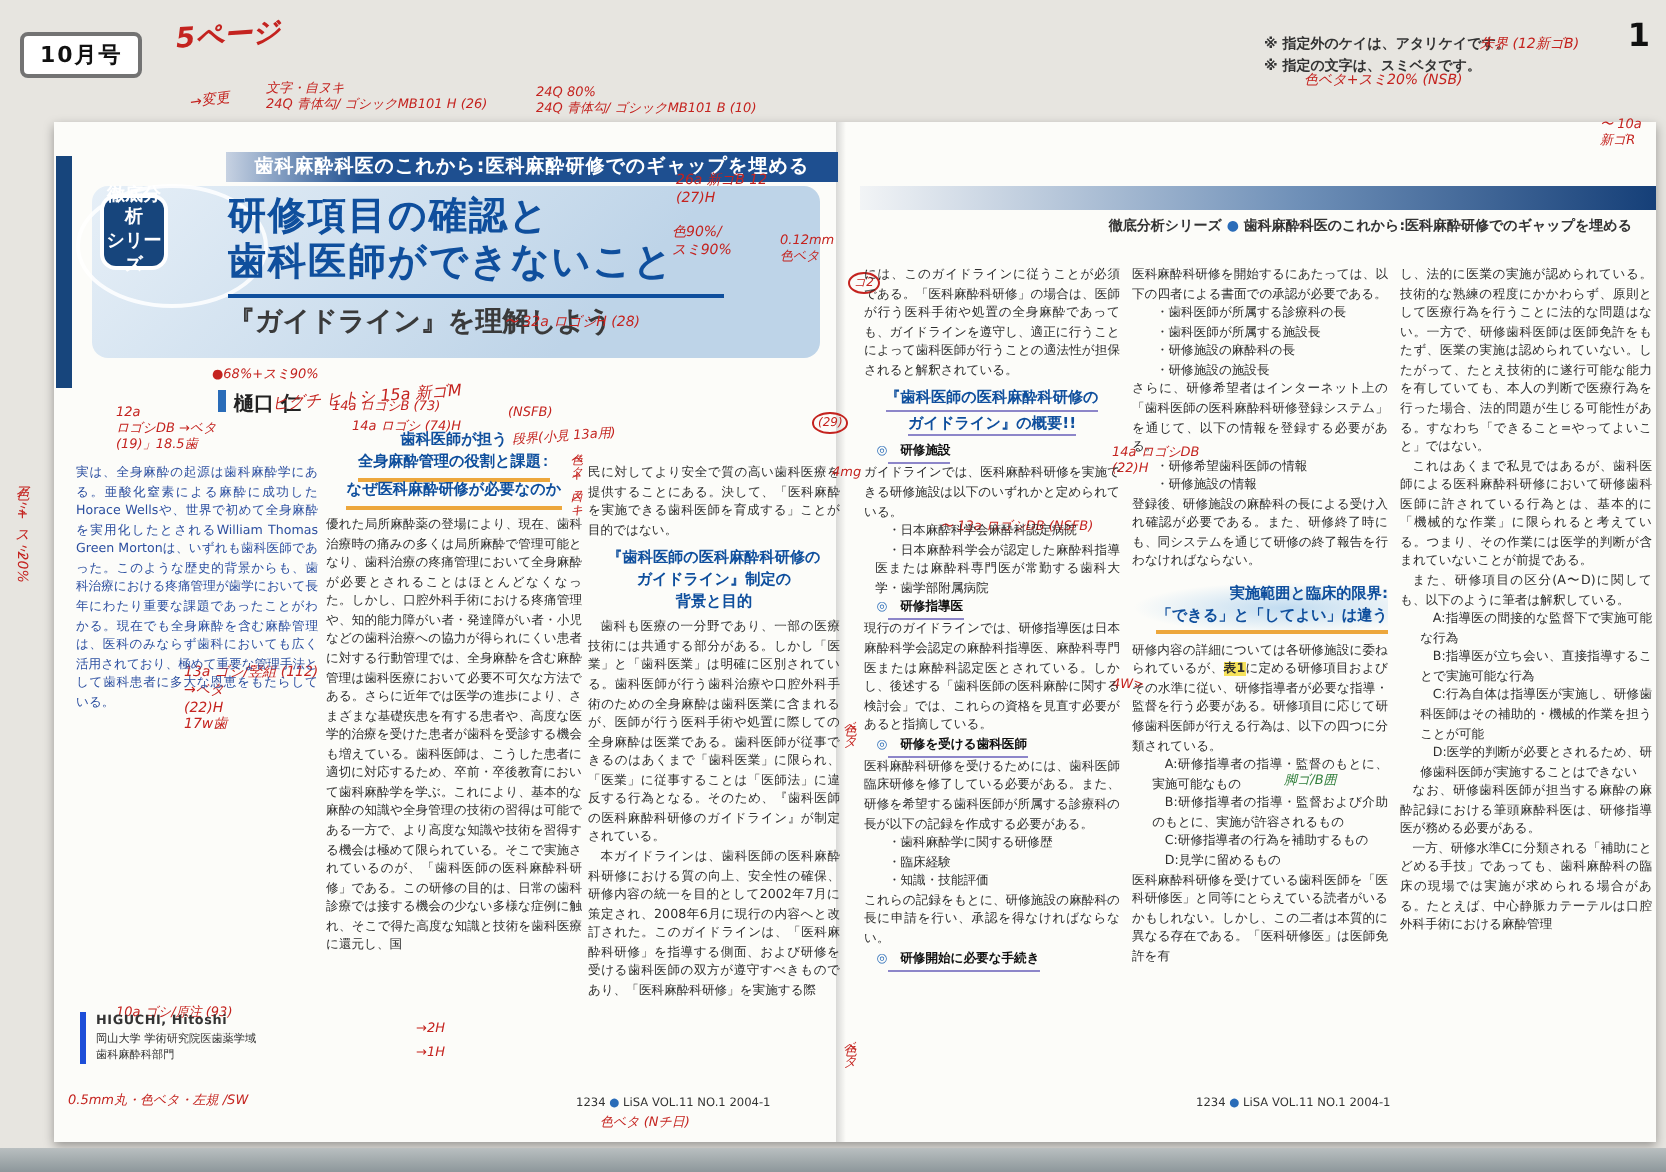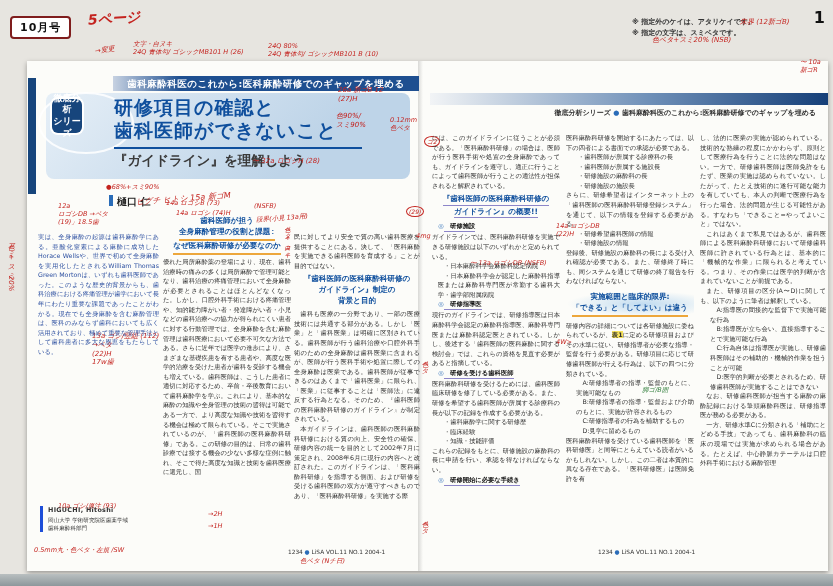--- a/index.html
+++ b/index.html
@@ -15,21 +15,21 @@
     background:#fcfcf9;box-shadow:0 2px 5px rgba(0,0,0,.35);
   }
   .gutter{
     left:418px;top:61px;width:5px;height:510px;
     background:linear-gradient(to right,rgba(0,0,0,.14),rgba(0,0,0,0));
   }
   .bottom-band{left:0;top:574px;width:833px;height:12px;
     background:linear-gradient(to bottom,#b9bfc0,#8d979b);}
   
   .issue{
-    left:10px;top:16px;padding:2px 8px;border:2px solid #7f1d1d;border-radius:4px;
+    left:10px;top:16px;padding:2px 8px;border:2px solid #737373;border-radius:4px;
     background:#fff;font-weight:bold;font-size:11px;color:#111;letter-spacing:1px;
   }
   .printer-notes{right:78px;top:17px;text-align:left;font-size:7px;font-weight:bold;color:#333;line-height:1.5;}
   .sheet-no{right:8px;top:8px;font-size:16px;font-weight:bold;color:#111;}
   
   .kicker{
     left:113px;top:76px;width:306px;height:15px;
     background:linear-gradient(to right,#c7d2e2,#1e4f90 22%,#1e4f90);
     color:#fff;font-weight:bold;font-size:9.5px;line-height:15px;text-align:center;
     letter-spacing:.5px;
@@ -57,21 +57,21 @@
   .col .noind{text-indent:0;}
   .lead{color:#2c4fa0;}
   .colhead{text-align:center;color:#0f4f9d;font-weight:bold;font-size:7.6px;line-height:1.45;margin:3px 0 3px 0;text-indent:0;}
   .u-orange{border-bottom:2px solid #eda73c;padding-bottom:1px;display:inline-block;}
   .u-purple{border-bottom:1.5px solid #8d86c9;padding-bottom:.5px;display:inline-block;}
   .sub{font-weight:bold;color:#111;text-indent:0;margin-top:2px;}
   .sub .dot{color:#2a6cb8;font-weight:bold;}
   .bullet{text-indent:-.9em;padding-left:.9em;margin:0;}
   .hang{text-indent:-1.6em;padding-left:1.6em;margin:0;}
   .bighead{
-    text-align:center;font-weight:bold;color:#0f4f9d;font-size:7.6px;line-height:1.5;margin:5px 0 4px 0;text-indent:0;
+    text-align:right;font-weight:bold;color:#0f4f9d;font-size:7.6px;line-height:1.5;margin:5px 0 4px 0;text-indent:0;
     background:radial-gradient(ellipse at 60% 50%,rgba(120,180,230,.45),rgba(120,180,230,0) 70%);
   }
   .hl-yellow{background:#f6e25a;font-weight:bold;}
   
   .r-strip{left:430px;top:93px;width:398px;height:12px;
     background:linear-gradient(to right,#f2f4f6,#6f90b8 55%,#153f78);}
   .r-running{left:430px;top:108px;width:386px;text-align:right;font-size:7px;font-weight:bold;color:#333;}
   .r-running .dot{color:#2a6cb8;}
   
   .footer{font-size:5.8px;color:#333;}

